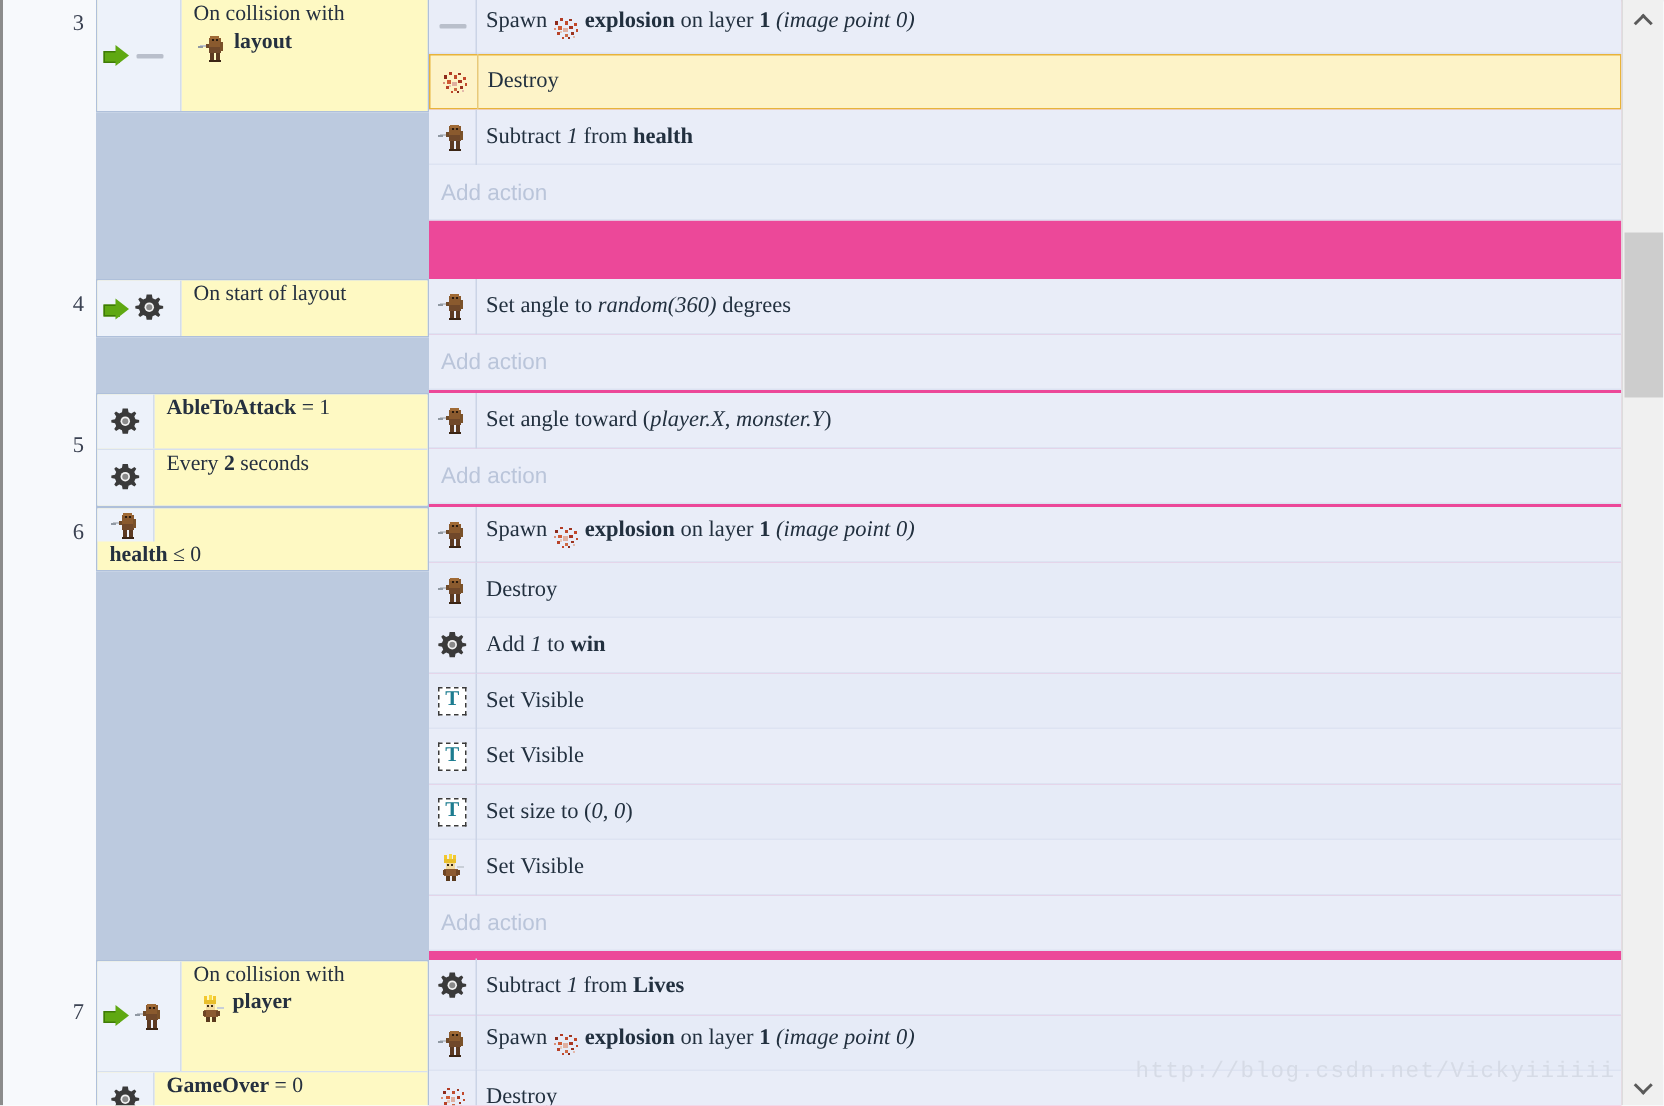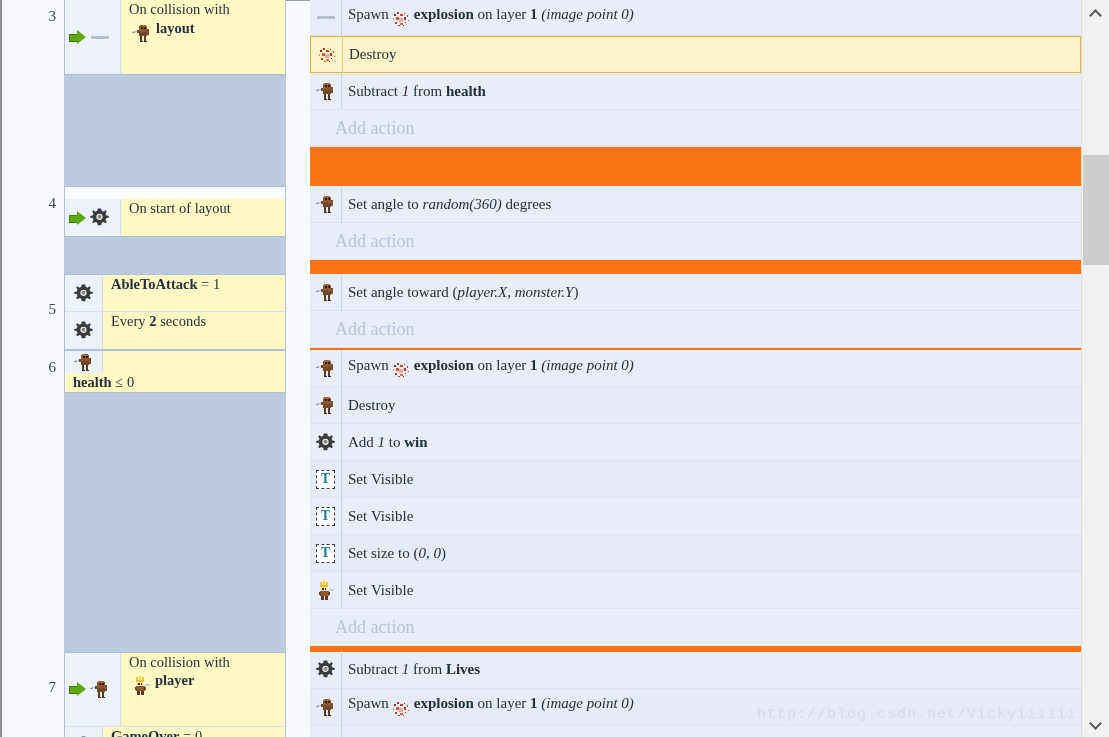--- a/index.html
+++ b/index.html
@@ -149,22 +149,21 @@
   }
   .cond-filler {
     background: #BCCADF;
     width: 222px;
   }
 
   
   .act-col {
     flex: 1 1 auto;
     position: relative;
-    background: #f97316;
-    margin-left: 24px;
+    background: #ec4899;
   }
   .act-row {
     display: flex;
     align-items: center;
     height: 37px;
     background: #E9EDF8;
     border-bottom: 1px solid #DDE3F2;
     position: relative;
   }
   .act-row.alt { background: #E6EBF7; }
@@ -181,24 +180,24 @@
   .act-text {
     font-size: 15px;
     color: #22303F;
     font-family: "Liberation Serif", serif;
     white-space: nowrap;
   }
   .add-action {
     display: flex;
     align-items: center;
     height: 37px;
-    padding-left: 25px;
-    font-size: 18px;
+    padding-left: 8px;
+    font-size: 15px;
     color: #BAC5DA;
-    font-family: Liberation Serif, serif;
+    font-family: Liberation Sans, sans-serif;
     background: #E9EDF8;
     border-bottom: 1px solid #DDE3F2;
   }
   .act-row.selected {
     background: #FDF3C8;
     border: 1px solid #E8B33A;
     height: 37px;
   }
   .act-row.selected .act-icon { border-right: 1px solid #E8C97A; }
 
@@ -404,21 +403,21 @@
           </div>
           <div class="add-action">Add action</div>
         </div>
       </div>
       <div class="event-row">
         <div class="num-gutter">
           <span class="num" style="top: 8.5px;">4</span>
         </div>
         <div class="cond-col">
           <div class="cond-block">
-            <div class="cond-line" style="min-height: 37px; margin-top: 12px;">
+            <div class="cond-line" style="min-height: 37px;">
               <div class="cond-icons">
                 <span class="ico arrow-ico"></span>
                 <svg class="ico gear-ico" width="21" height="21" viewBox="0 0 24 24">
     <g fill="#3A3A3A">
       <path d="M12 1.6 14 1.6 14.5 4.4 16.6 5.3 19 3.8 20.4 5.2 18.9 7.6 19.8 9.7 22.6 10.2 22.6 12.2
                19.8 12.7 18.9 14.8 20.4 17.2 19 18.6 16.6 17.1 14.5 18 14 20.8 12 20.8 10 20.8 9.5 18
                7.4 17.1 5 18.6 3.6 17.2 5.1 14.8 4.2 12.7 1.4 12.2 1.4 10.2 4.2 9.7 5.1 7.6 3.6 5.2
                5 3.8 7.4 5.3 9.5 4.4 10 1.6Z"></path>
     </g>
     <circle cx="12" cy="11.2" r="3.6" fill="#F2F2F2"></circle>

